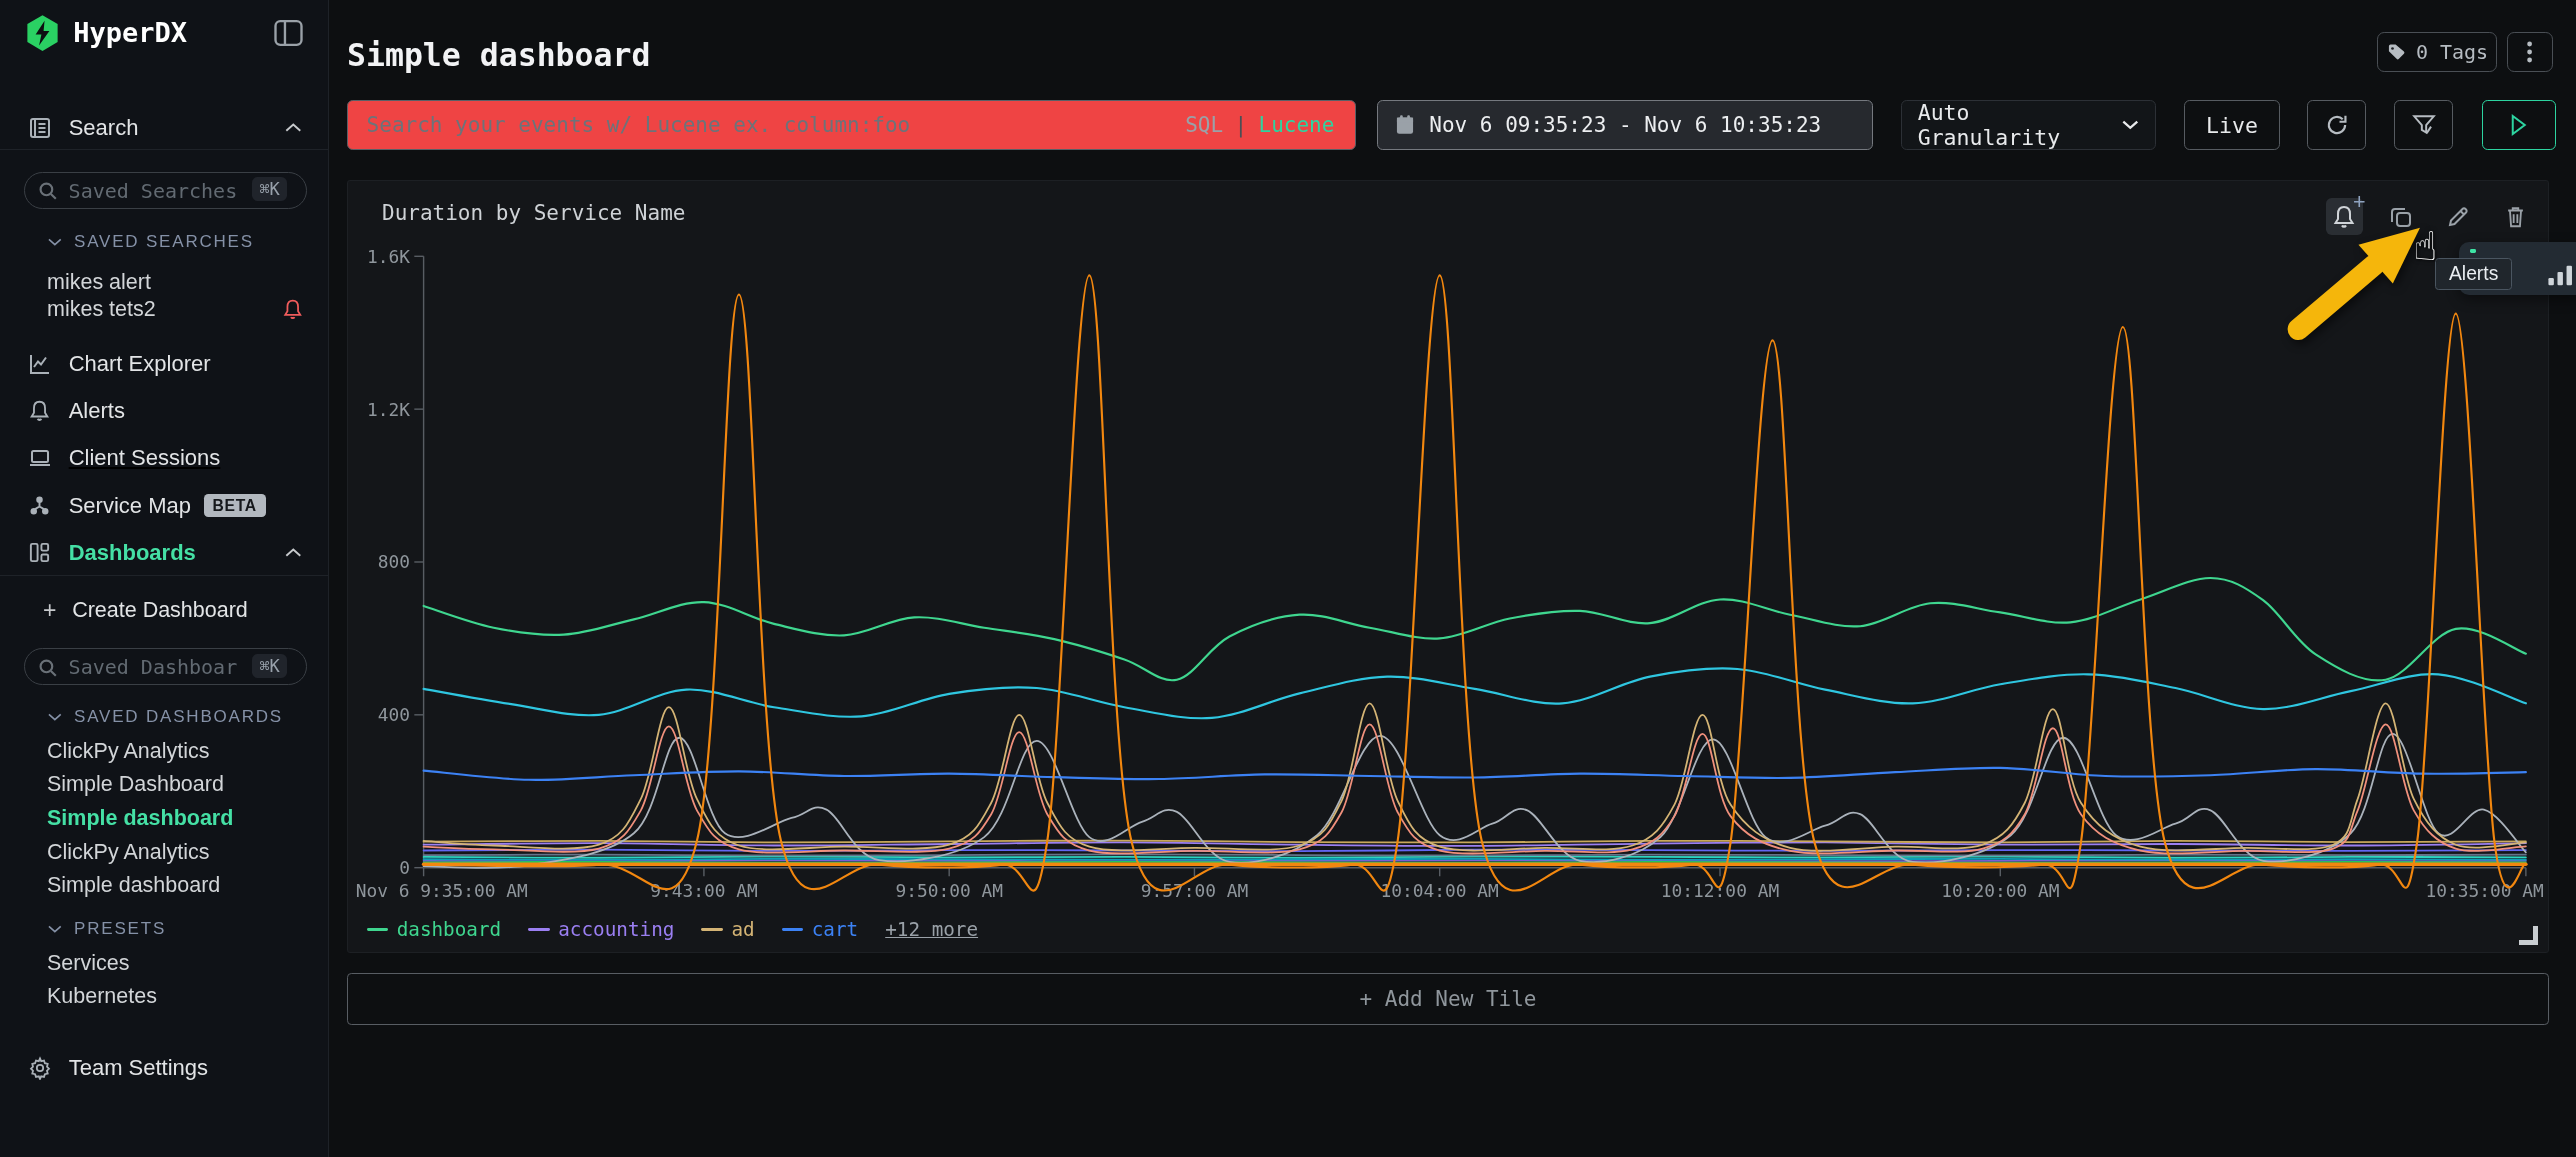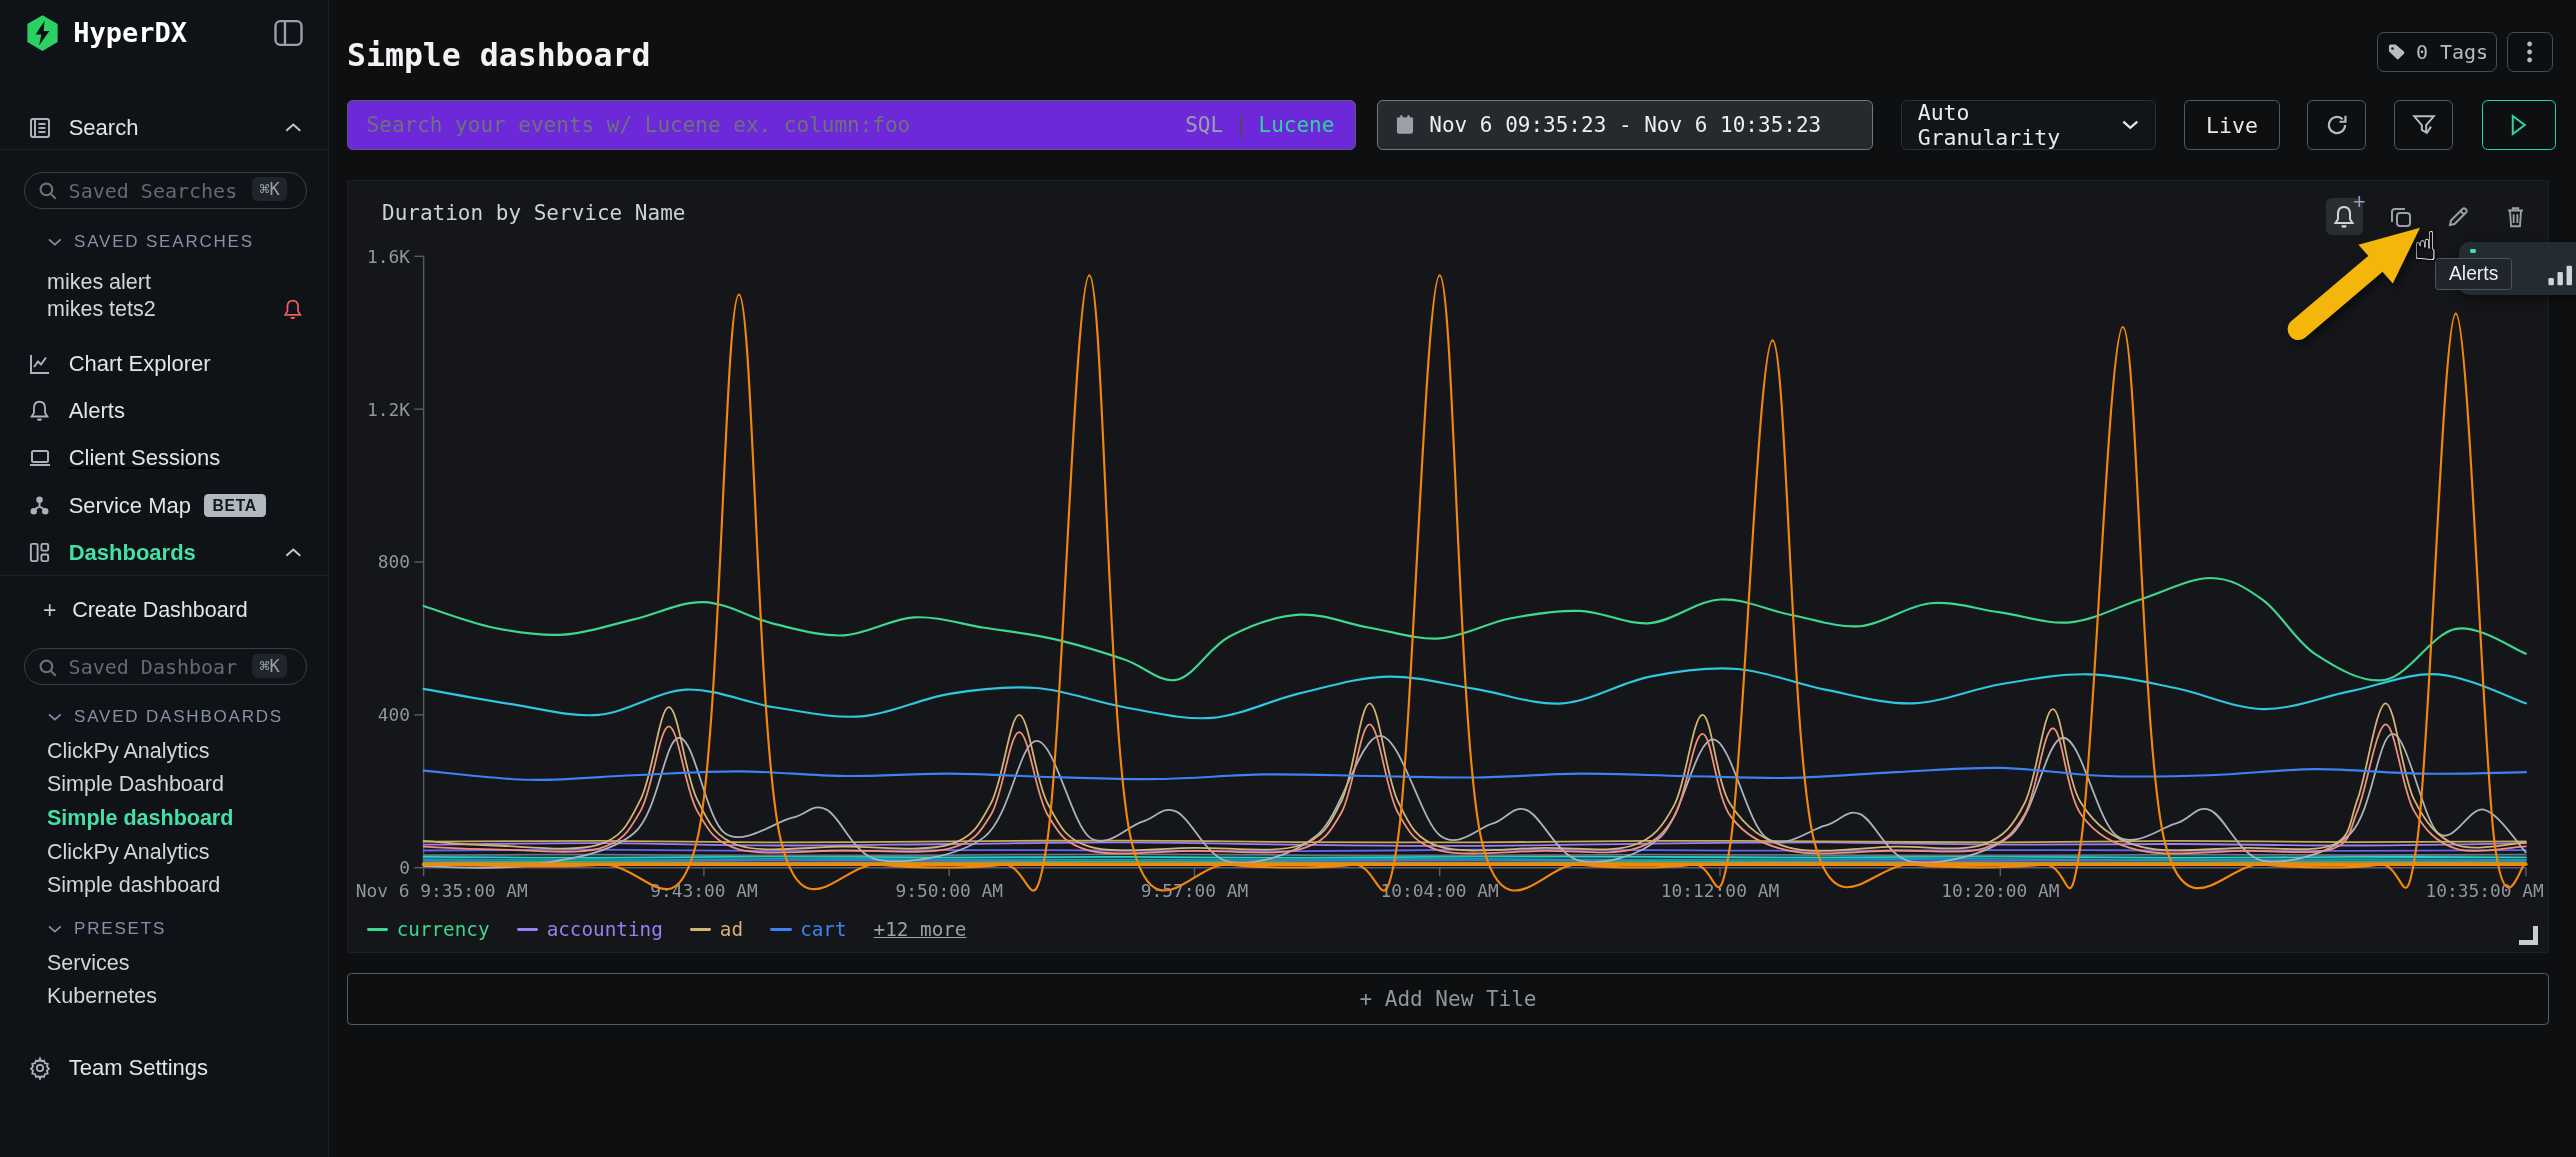--- a/index.html
+++ b/index.html
@@ -30,21 +30,21 @@
 
   
   .page-title { position:absolute; left:347px; top:37px; font-size:31.5px; font-weight:600;
                 color:#f2f3f5; font-family:"DejaVu Sans Mono", monospace; }
   .btn-outline { position:absolute; display:flex; align-items:center; justify-content:center;
                  gap:10px; border:1.4px solid #4a4f55; border-radius:7.2px; color:#b6bcc2;
                  background:transparent; cursor:pointer; }
 
   
   .tb-search { position:absolute; left:347px; top:100px; width:1009px; height:50px;
-               background:#6d28d9; border:1.4px solid #5a5f66; border-radius:5.7px;
+               background:#ef4444; border:1.4px solid #5a5f66; border-radius:5.7px;
                color:#e8eaec; font-size:21px; font-family:"DejaVu Sans Mono", monospace;
                padding:0 186px 0 18.6px; outline:none; }
   .tb-search::placeholder { color:#6c737a; }
   .lang-toggle { position:absolute; left:1174px; top:100px; width:179px; height:50px;
                  display:flex; align-items:center; justify-content:flex-end; gap:11.4px;
                  padding-right:18.6px; font-size:21px; pointer-events:none; }
   .date-box { position:absolute; left:1377px; top:100px; width:496px; height:50px;
               background:#26292e; border:1.4px solid #75797f; border-radius:5.7px;
               display:flex; align-items:center; gap:14.3px; padding:0 17px;
               color:#eceef0; font-size:21px; font-family:"DejaVu Sans Mono", monospace; }
@@ -461,21 +461,21 @@
       <path d="M105.0 739.3C129.5 741.4 203.0 751.0 252.0 752.1C301.0 753.2 350.0 747.6 399.0 745.7C448.0 743.7 497.0 740.2 546.0 740.3C595.0 740.5 644.0 746.2 693.0 746.8C742.0 747.3 791.0 743.3 840.0 743.5C889.0 743.8 938.0 747.1 987.0 748.4C1036.0 749.6 1085.0 751.6 1134.0 751.0C1183.0 750.4 1232.0 745.3 1281.0 744.6C1330.0 743.9 1379.0 746.0 1428.0 746.8C1477.0 747.5 1526.0 749.4 1575.0 748.9C1624.0 748.4 1673.0 743.9 1722.0 743.5C1771.0 743.2 1820.0 745.8 1869.0 746.8C1918.0 747.7 1967.0 750.3 2016.0 749.4C2065.0 748.5 2114.0 743.7 2163.0 741.4C2212.0 739.1 2261.0 734.6 2310.0 735.5C2359.0 736.4 2408.0 745.1 2457.0 746.8C2506.0 748.4 2555.0 747.3 2604.0 745.7C2653.0 744.1 2702.0 737.5 2751.0 737.1C2800.0 736.8 2849.0 742.8 2898.0 743.5C2947.0 744.3 3020.5 741.8 3045.0 741.4" fill="none" stroke="#3c82f5" stroke-width="3" stroke-linejoin="round" stroke-linecap="round"></path>
       <path d="M105.0 624.9C125.4 628.5 186.7 640.2 227.5 646.3C268.3 652.3 309.2 664.6 350.0 661.3C390.8 657.9 431.7 627.8 472.5 626.0C513.3 624.2 554.2 644.3 595.0 650.6C635.8 656.8 676.7 666.5 717.5 663.4C758.3 660.3 799.2 638.5 840.0 631.9C880.8 625.3 921.7 620.7 962.5 623.8C1003.3 627.0 1044.2 643.6 1085.0 650.6C1125.8 657.5 1166.7 668.7 1207.5 665.5C1248.3 662.3 1289.2 640.9 1330.0 631.3C1370.8 621.7 1411.7 608.9 1452.5 607.8C1493.3 606.7 1534.2 618.7 1575.0 624.9C1615.8 631.1 1656.7 648.1 1697.5 645.2C1738.3 642.4 1779.2 615.8 1820.0 607.8C1860.8 599.8 1901.7 594.1 1942.5 597.1C1983.3 600.2 2024.2 618.0 2065.0 626.0C2105.8 634.0 2146.7 646.5 2187.5 645.2C2228.3 644.0 2269.2 625.3 2310.0 618.5C2350.8 611.7 2391.7 603.7 2432.5 604.6C2473.3 605.5 2514.2 615.7 2555.0 623.8C2595.8 631.9 2636.7 652.5 2677.5 653.2C2718.3 653.9 2759.2 636.2 2800.0 628.1C2840.8 620.0 2881.7 601.8 2922.5 604.6C2963.3 607.5 3024.6 638.5 3045.0 645.2" fill="none" stroke="#2fc6e0" stroke-width="3" stroke-linejoin="round" stroke-linecap="round"></path>
       <path d="M105.0 509.0C121.3 514.0 170.3 532.7 203.0 539.4C235.7 546.1 268.3 551.0 301.0 549.0C333.7 547.1 366.3 535.2 399.0 527.7C431.7 520.1 464.3 502.5 497.0 503.6C529.7 504.7 562.3 526.3 595.0 534.1C627.7 541.8 660.3 551.6 693.0 550.1C725.7 548.6 758.3 526.8 791.0 525.0C823.7 523.2 856.3 534.3 889.0 539.4C921.7 544.5 954.3 548.1 987.0 555.4C1019.7 562.8 1056.4 574.3 1085.0 583.8C1113.6 593.2 1134.0 617.4 1158.5 612.1C1183.0 606.7 1203.4 566.8 1232.0 551.7C1260.6 536.6 1297.3 523.3 1330.0 521.2C1362.7 519.2 1395.3 533.9 1428.0 539.4C1460.7 544.9 1493.3 556.5 1526.0 554.4C1558.7 552.2 1591.3 533.0 1624.0 526.6C1656.7 520.2 1689.3 514.8 1722.0 515.9C1754.7 517.0 1787.3 535.7 1820.0 533.0C1852.7 530.3 1885.3 501.8 1918.0 499.9C1950.7 497.9 1983.3 515.0 2016.0 521.2C2048.7 527.5 2081.3 539.9 2114.0 537.3C2146.7 534.6 2179.3 508.4 2212.0 505.2C2244.7 502.0 2277.3 513.6 2310.0 518.0C2342.7 522.5 2375.3 535.0 2408.0 531.9C2440.7 528.9 2473.3 510.2 2506.0 499.9C2538.7 489.5 2575.4 469.8 2604.0 469.9C2632.6 470.1 2653.0 483.1 2677.5 500.9C2702.0 518.7 2722.4 558.3 2751.0 576.8C2779.6 595.3 2816.3 618.1 2849.0 612.1C2881.7 606.1 2914.3 547.1 2947.0 541.0C2979.7 535.0 3028.7 570.0 3045.0 575.8" fill="none" stroke="#3fd68f" stroke-width="3" stroke-linejoin="round" stroke-linecap="round"></path>
       <path d="M105.0 870.7C145.8 870.7 286.3 876.2 350.0 870.7C413.7 865.2 454.5 970.5 487.2 837.6C519.9 704.7 526.4 73.4 546.0 73.4C565.6 73.4 572.1 704.7 604.8 837.6C637.5 970.5 690.5 865.2 742.0 870.7C793.5 876.2 874.3 876.2 913.5 870.7C952.7 865.2 956.8 974.9 977.2 837.6C997.6 700.3 1016.4 46.7 1036.0 46.7C1055.6 46.7 1062.1 700.3 1094.8 837.6C1127.5 974.9 1180.5 865.2 1232.0 870.7C1283.5 876.2 1364.3 876.2 1403.5 870.7C1442.7 865.2 1446.8 974.9 1467.2 837.6C1487.6 700.3 1506.4 46.7 1526.0 46.7C1545.6 46.7 1552.1 700.3 1584.8 837.6C1617.5 974.9 1673.0 865.2 1722.0 870.7C1771.0 876.2 1843.7 875.8 1878.8 870.7C1913.9 865.6 1913.9 962.5 1932.7 840.3C1951.5 718.1 1971.9 137.6 1991.5 137.6C2011.1 137.6 2017.6 718.1 2050.3 840.3C2083.0 962.5 2134.4 865.6 2187.5 870.7C2240.6 875.8 2329.6 875.8 2368.8 870.7C2408.0 865.6 2403.9 965.6 2422.7 840.3C2441.5 715.0 2461.9 118.9 2481.5 118.9C2501.1 118.9 2507.6 715.0 2540.3 840.3C2573.0 965.6 2627.7 865.6 2677.5 870.7C2727.3 875.8 2803.3 876.2 2839.2 870.7C2875.1 865.2 2875.1 966.0 2893.1 837.6C2911.1 709.2 2929.0 100.2 2947.0 100.2C2965.0 100.2 2984.6 709.3 3000.9 837.6C3017.2 965.8 3037.7 864.3 3045.0 869.7" fill="none" stroke="#f2870f" stroke-width="3" stroke-linejoin="round" stroke-linecap="round"></path>
       <path d="M105.0 870.2C145.8 870.2 268.3 870.2 350.0 870.2C431.7 870.2 513.3 870.2 595.0 870.2C676.7 870.2 758.3 870.2 840.0 870.2C921.7 870.2 1003.3 870.2 1085.0 870.2C1166.7 870.2 1248.3 870.2 1330.0 870.2C1411.7 870.2 1493.3 870.2 1575.0 870.2C1656.7 870.2 1738.3 870.2 1820.0 870.2C1901.7 870.2 1983.3 870.2 2065.0 870.2C2146.7 870.2 2228.3 870.2 2310.0 870.2C2391.7 870.2 2473.3 870.2 2555.0 870.2C2636.7 870.2 2718.3 870.2 2800.0 870.2C2881.7 870.2 3004.2 870.2 3045.0 870.2" fill="none" stroke="#f2870f" stroke-width="5" stroke-linejoin="round" stroke-linecap="round"></path>
     </svg>
 
   <div class="legend" id="legend">
       <span class="item">
         <span class="sw" style="background: rgb(63, 214, 143);"></span>
-        <span style="color: rgb(63, 214, 143);">currency</span>
+        <span style="color: rgb(63, 214, 143);">dashboard</span>
       </span>
       <span class="item">
         <span class="sw" style="background: rgb(155, 127, 242);"></span>
         <span style="color: rgb(155, 127, 242);">accounting</span>
       </span>
       <span class="item">
         <span class="sw" style="background: rgb(212, 180, 117);"></span>
         <span style="color: rgb(212, 180, 117);">ad</span>
       </span>
       <span class="item">

